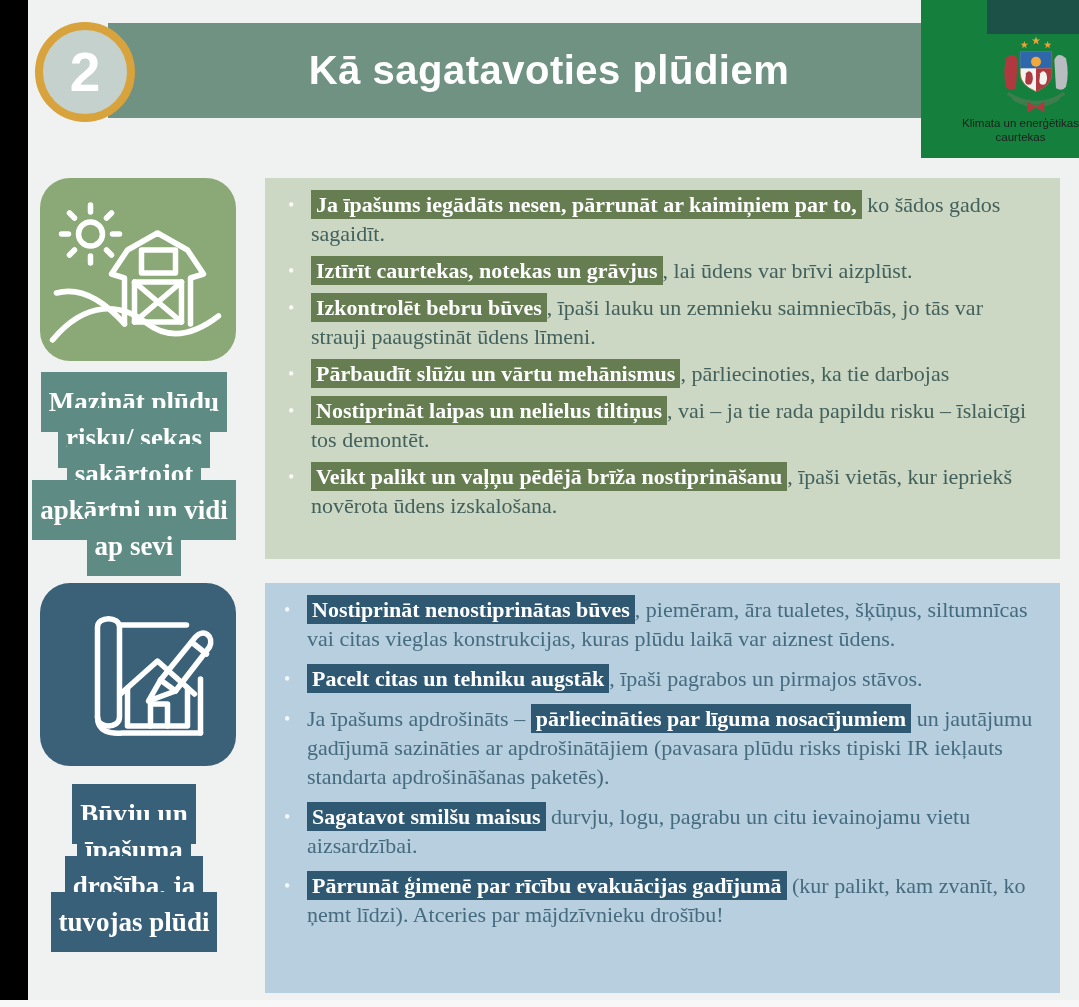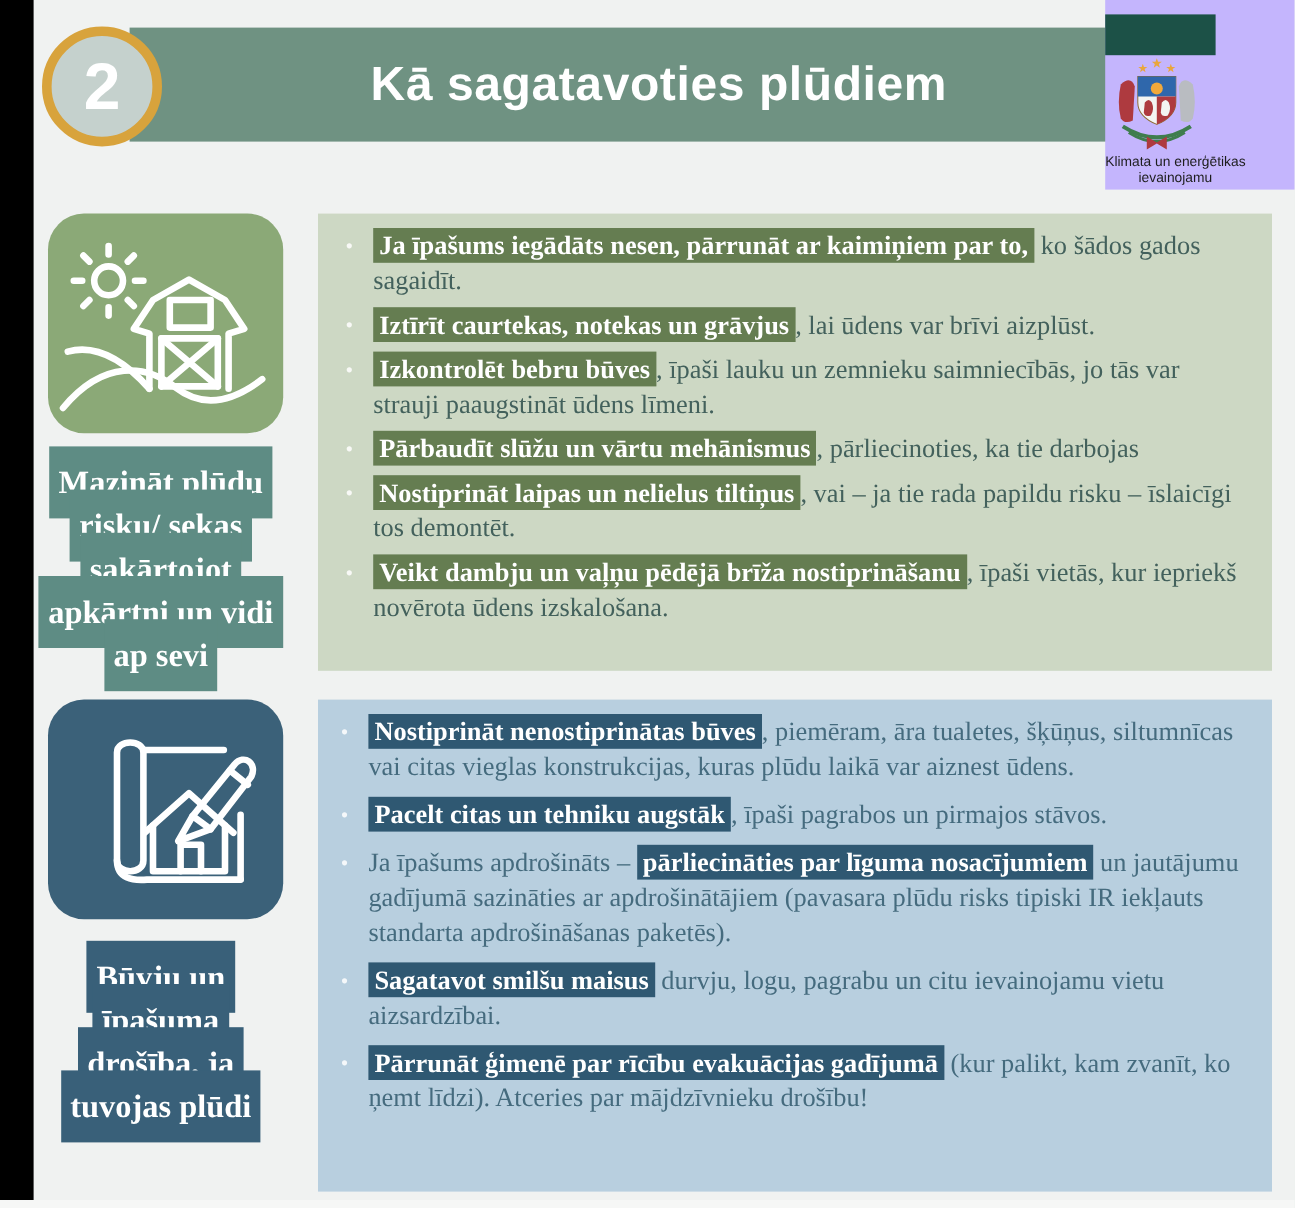--- a/index.html
+++ b/index.html
@@ -10,22 +10,22 @@
 
   
   header{position:absolute;left:0;top:0;width:1079px;height:170px;}
   .title-bar{position:absolute;left:108px;top:23px;width:852px;height:95px;
              background:var(--bar,#6f9282);display:flex;align-items:center;justify-content:center;}
   .page-title{margin:0;color:#fff;font-size:40px;font-weight:800;letter-spacing:.5px;text-indent:30px;}
   .step-circle{position:absolute;left:35px;top:22px;width:100px;height:100px;box-sizing:border-box;
                border:8px solid var(--circle_ring,#d8a33c);border-radius:50%;
                background:var(--circle_fill,#c5d1cd);display:flex;align-items:center;justify-content:center;}
   .step-num{color:#fff;font-size:55px;font-weight:800;line-height:1;}
-  .logo-box{position:absolute;left:921px;top:0;width:158px;height:158px;background:#c4b5fd;
-            display:flex;flex-direction:column;align-items:flex-start;padding-top:12px;box-sizing:border-box;}
+  .logo-box{position:absolute;left:921px;top:0;width:158px;height:158px;background:#15803d;
+            display:flex;flex-direction:column;align-items:flex-end;padding-top:0;box-sizing:border-box;}
   .logo-flag{width:92px;height:34px;}
   .coa{margin-top:1px;}
   .logo-text{font-size:11.5px;color:#1d1d1d;text-align:center;line-height:1.25;margin-top:1px;}
 
   
   .tile{position:absolute;width:196px;height:183px;border-radius:30px;background:var(--tile);}
   .sec-1 .tile{left:40px;top:178px;}
   .sec-2 .tile{left:40px;top:583px;}
   .side-label{position:absolute;width:252px;text-align:center;}
   .sec-1 .side-label{left:8px;top:384px;}
@@ -75,21 +75,21 @@
         <circle cx="50" cy="32" r="6" fill="#f2a93b"></circle>
         <path d="M50,40 H69 V46 Q69,60 50,68 Z" fill="#ae3a3f"></path>
         <path d="M38,46 q4,-5 7,0 q3,7 -1,13 q-6,2 -7,-3 z" fill="#ae3a3f"></path>
         <path d="M55,46 q4,-5 7,0 q3,7 -1,13 q-6,2 -7,-3 z" fill="#f3f4f2"></path>
         <path d="M16,70 Q50,92 84,70" stroke="#3f7d4e" stroke-width="4" fill="none"></path>
         <path d="M22,76 Q50,94 78,76" stroke="#3f7d4e" stroke-width="3" fill="none"></path>
         <path d="M40,80 L50,86 L60,80 L60,93 L50,87 L40,93 Z" fill="#ae3a3f"></path>
       </svg>
       <div class="logo-text">
         <div>Klimata un enerģētikas</div>
-        <div>ievainojamu</div>
+        <div>caurtekas</div>
       </div>
     </div>
   </header>
 
   <section class="section sec-1" style="--tile: #8ba977; --box: #cdd8c4; --hl: #657d51; --text: #43615c; --label: #5e8c84;">
     <div class="tile">
       <svg viewBox="0 0 195 183" width="196" height="183" stroke="#fff" stroke-width="5.5" fill="none" stroke-linecap="round" stroke-linejoin="round" aria-hidden="true">
         <circle cx="50" cy="56" r="12"></circle>
         <path d="M50,34 V27 M50,78 V85 M28,56 H21 M72,56 H79 M34,40 L29,35 M66,40 L71,35 M34,72 L29,77 M66,72 L71,77"></path>
         <path d="M84,146 V100 L71,96 L87,72 L117,55 L147,72 L163,96 L150,100 V146"></path>
@@ -107,21 +107,21 @@
 apkārtni un vidi
 ap sevi</span>
     </div>
     <div class="content-box">
       <ul>
           <li><span class="hl">Ja īpašums iegādāts nesen, pārrunāt ar kaimiņiem par to,</span><span> ko šādos gados sagaidīt.</span></li>
           <li><span class="hl">Iztīrīt caurtekas, notekas un grāvjus</span><span>, lai ūdens var brīvi aizplūst.</span></li>
           <li><span class="hl">Izkontrolēt bebru būves</span><span>, īpaši lauku un zemnieku saimniecībās, jo tās var strauji paaugstināt ūdens līmeni.</span></li>
           <li><span class="hl">Pārbaudīt slūžu un vārtu mehānismus</span><span>, pārliecinoties, ka tie darbojas</span></li>
           <li><span class="hl">Nostiprināt laipas un nelielus tiltiņus</span><span>, vai – ja tie rada papildu risku – īslaicīgi tos demontēt.</span></li>
-          <li><span class="hl">Veikt dambju un vaļņu pēdējā brīža nostiprināšanu</span><span>, īpaši vietās, kur iepriekš novērota ūdens izskalošana.</span></li>
+          <li><span class="hl">Veikt palikt un vaļņu pēdējā brīža nostiprināšanu</span><span>, īpaši vietās, kur iepriekš novērota ūdens izskalošana.</span></li>
         </ul>
     </div>
   </section>
 
   <section class="section sec-2" style="--tile: #3b6179; --box: #b8cfdf; --hl: #2f5872; --text: #456b7e; --label: #396079;">
     <div class="tile">
       <svg viewBox="0 0 195 183" width="196" height="183" stroke="#fff" stroke-width="5.5" fill="none" stroke-linecap="round" stroke-linejoin="round" aria-hidden="true">
         <path d="M57,44 C57,33 79,33 79,44 V134 C79,146 57,146 57,134 Z"></path>
         <path d="M57,134 C57,149 70,151 82,150 H160"></path>
         <path d="M79,42 H146"></path>

